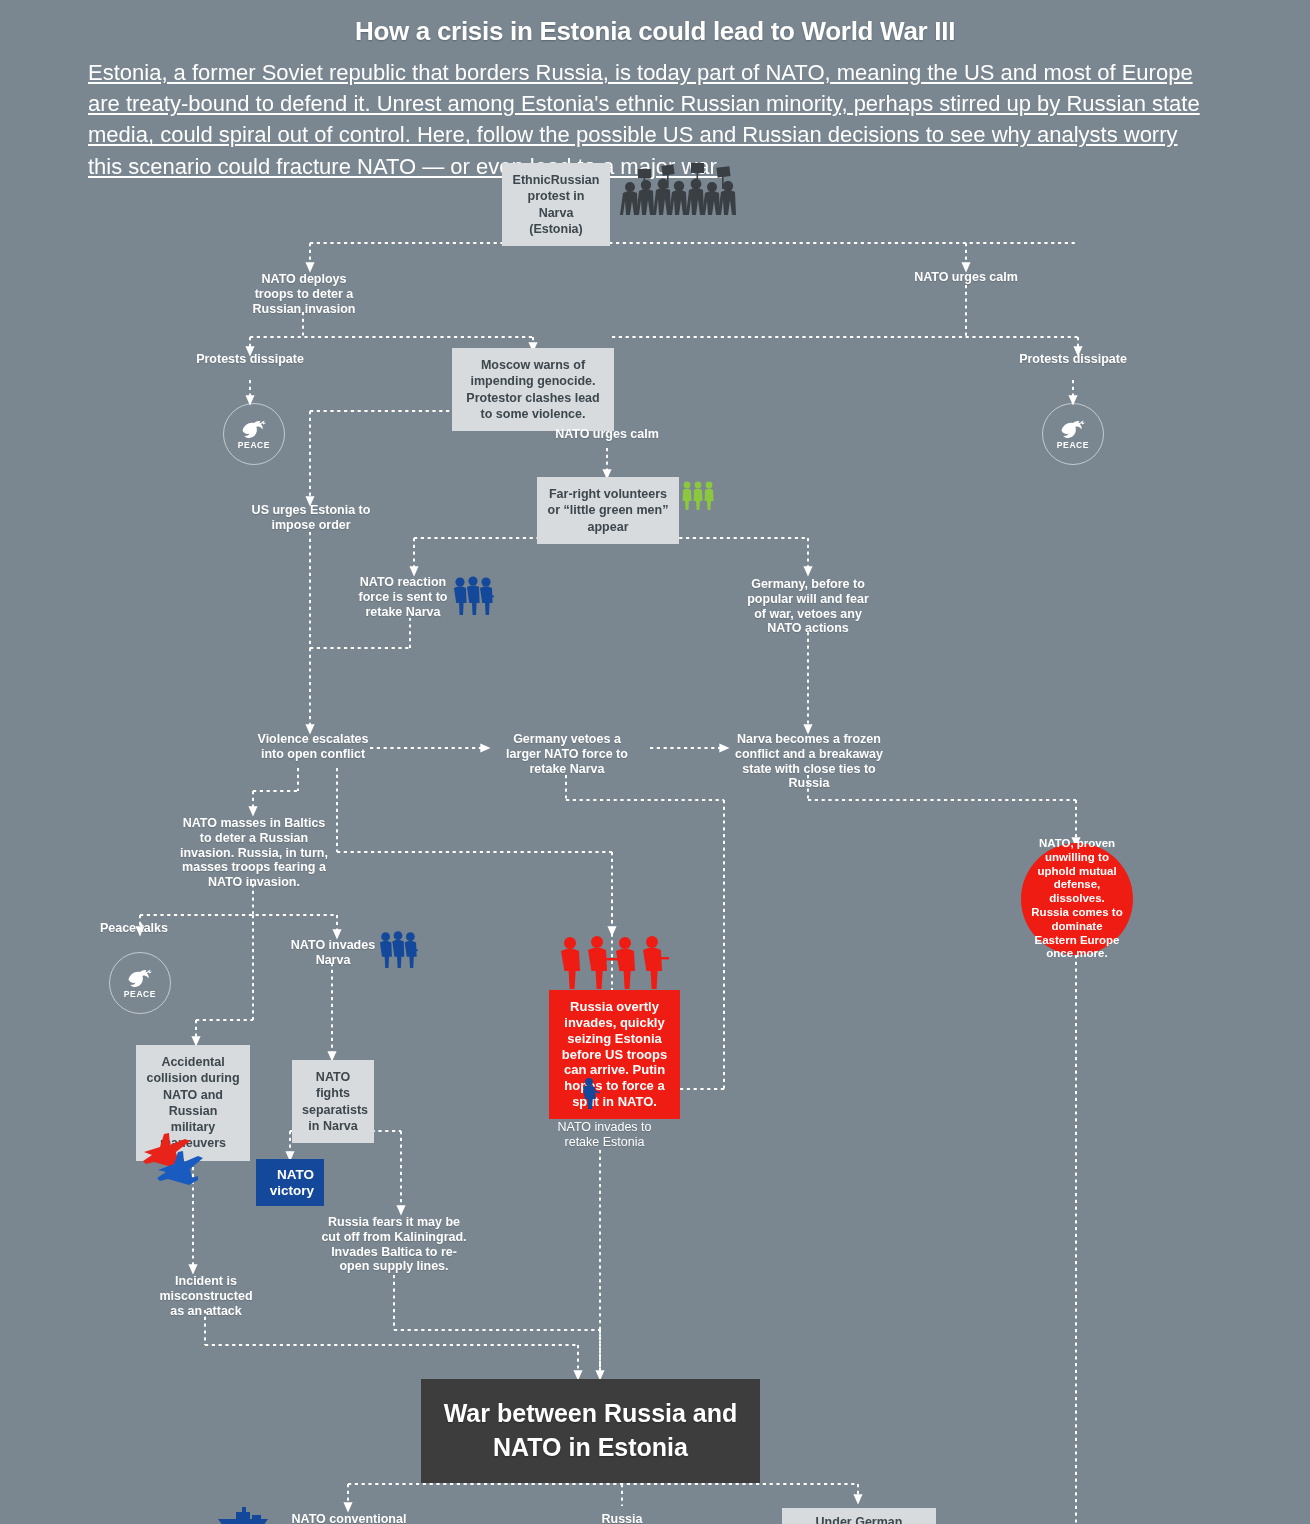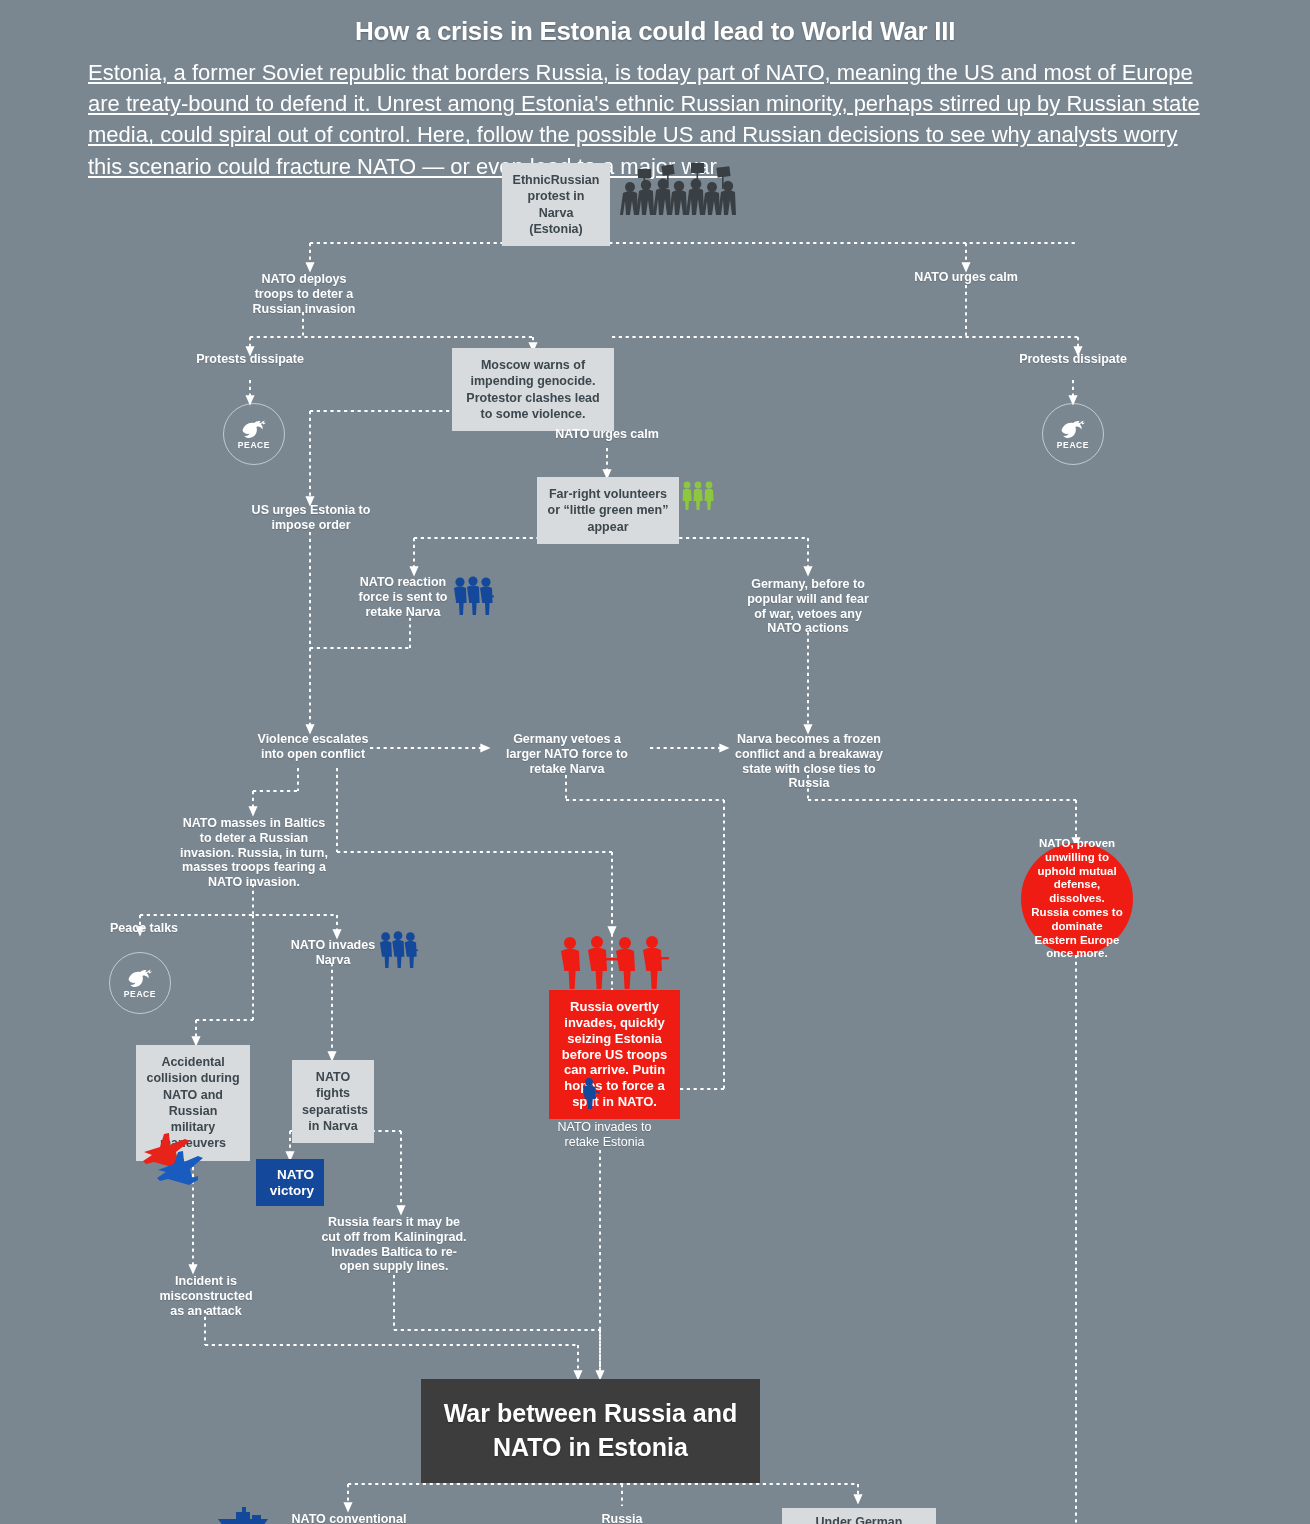--- a/index.html
+++ b/index.html
@@ -356,21 +356,21 @@
   </div>
 
   <div class="node lbl" style="left:178px;top:816px;width:152px;">
     <span>NATO masses in Baltics to deter a Russian invasion. Russia, in turn, masses troops fearing a NATO invasion.</span>
   </div>
 
   <div class="node circlered" style="left:1021px;top:843px;width:112px;height:112px;">
     <span>NATO, proven unwilling to uphold mutual defense, dissolves. Russia comes to dominate Eastern Europe once more.</span>
   </div>
 
-  <div class="node lbl" style="left:104px;top:921px;width:80px;">
+  <div class="node lbl" style="left:88px;top:921px;width:80px;text-align:right;">
     <span>Peace talks</span>
   </div>
   <div class="node peace" style="left:109px;top:952px;">
     <svg width="28" height="22" viewBox="0 0 28 22">
       <path fill="#ffffff" d="M2.5,11.5 C4,6 9,3 14,4 C16,2.2 18.5,1.6 20.5,2.2 L19.2,4.2 L22.5,3.4 L21,5.6 C22.6,7 23,9 22.3,10.4 C21,7.8 18.2,7 16.4,8 C17.6,11 16.6,15.2 13.4,17.6 C10.6,19.7 6.4,19.4 4.2,17 C6.8,17.3 8.6,16.4 9.4,14.8 C6.4,15.4 3.4,14 2.5,11.5 Z"></path>
       <path fill="#ffffff" d="M21.3,3.2 l3.4,-1.6 l-1.2,2.4 l2.6,-0.6 l-2.4,2.2z"></path>
     </svg>
     <div class="pword">PEACE</div>
   </div>
 

